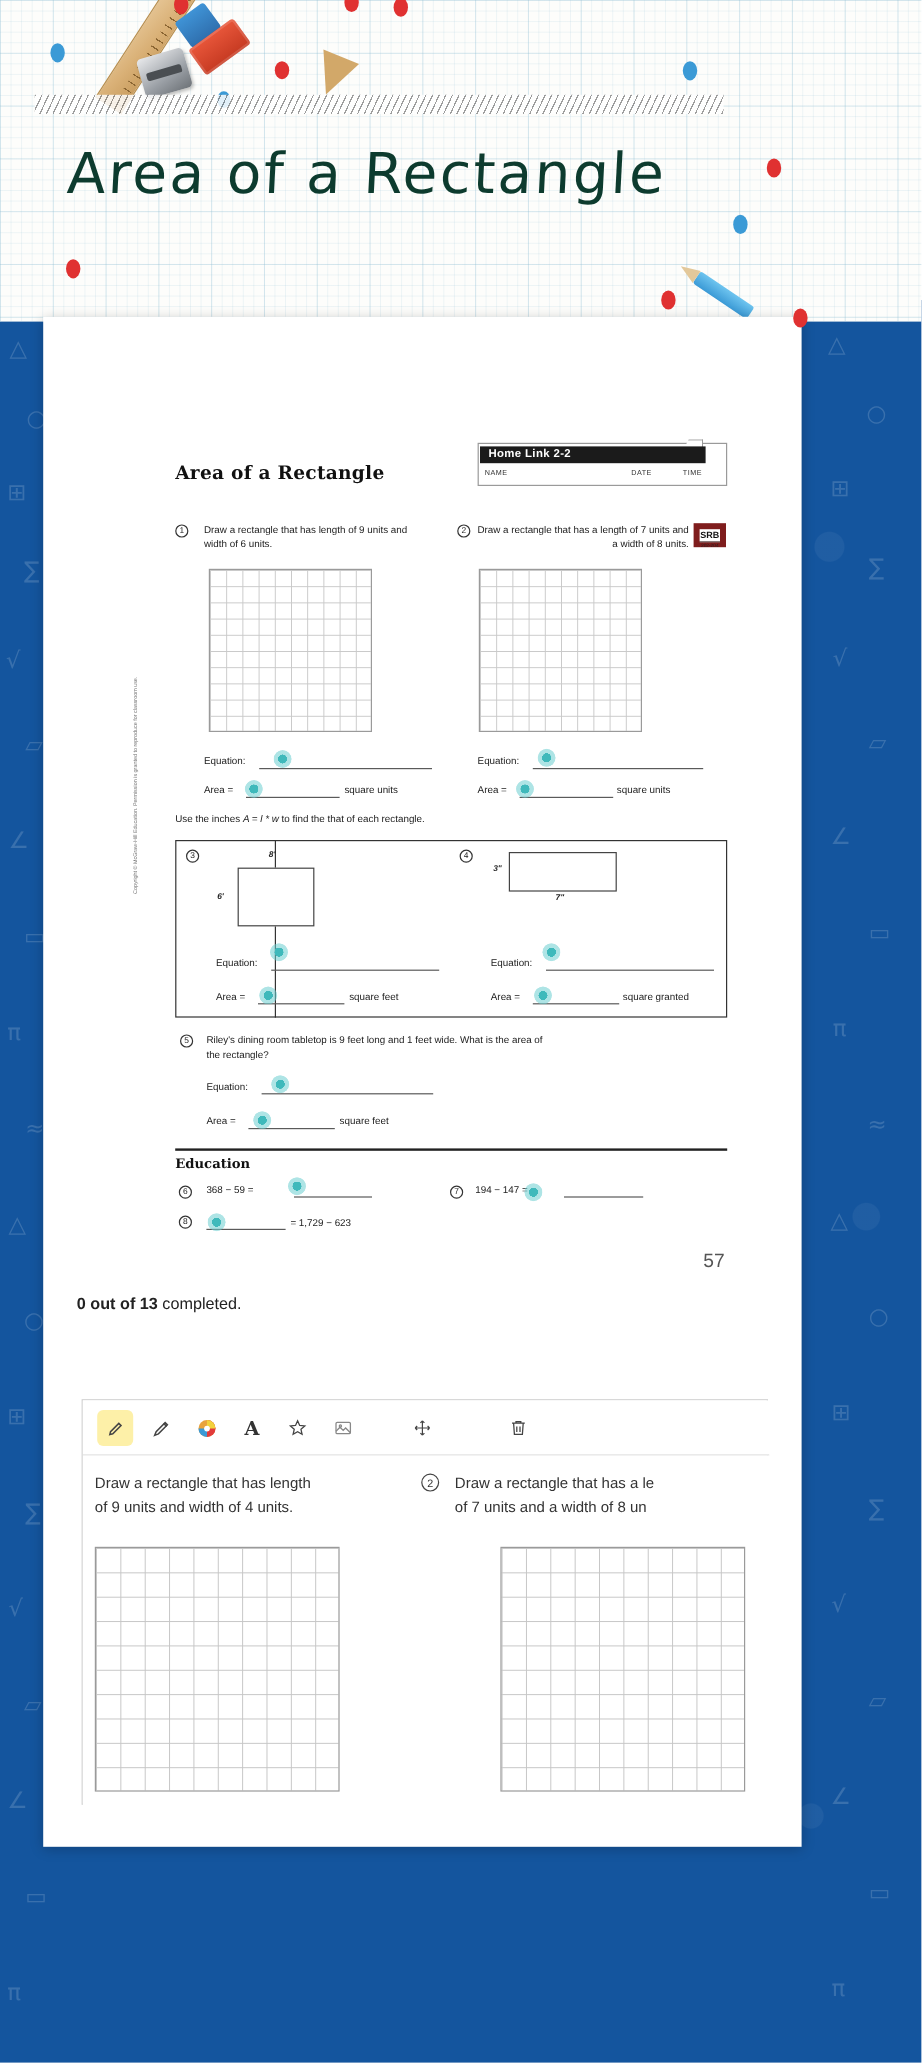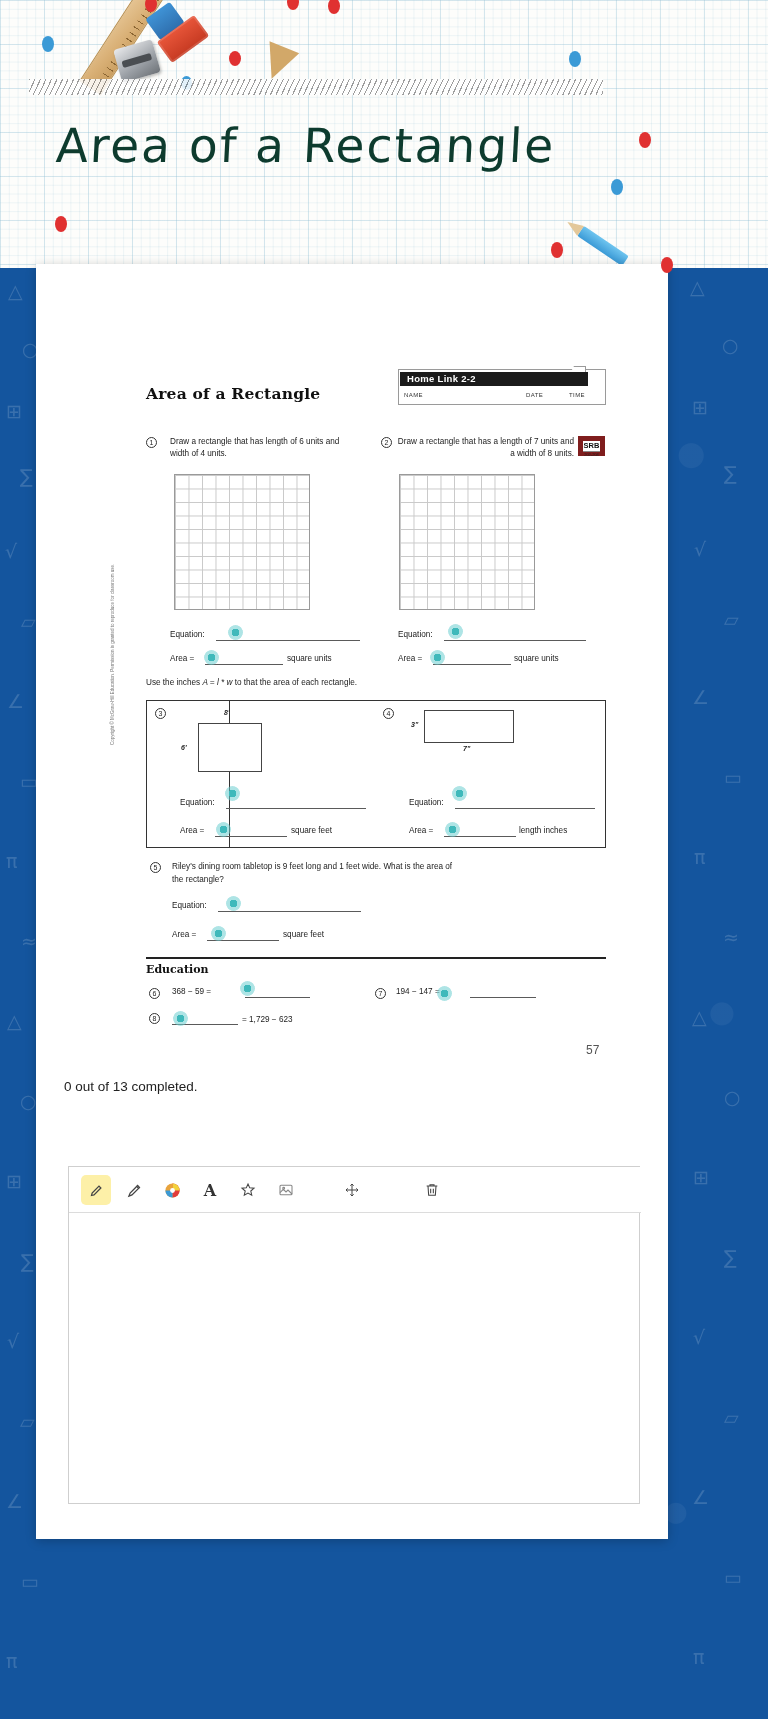--- a/index.html
+++ b/index.html
@@ -162,29 +162,29 @@
   .formula-line{ position:absolute; left:146px; top:678px; font-size:8.2px; color:#222; }
   .formula-line em{ font-style:italic; }
   .boxrow{ position:absolute; left:146px; top:700px; width:460px; height:148px;
     border:1px solid #333; }
   .boxdiv{ position:absolute; left:229px; top:700px; width:1px; height:148px; background:#333;}
   .rect-outline{ position:absolute; border:1.5px solid #444; background:#fff; }
   .dimlbl{ position:absolute; font-size:7px; font-style:italic; color:#222; font-weight:700;}
   .practice-rule{ position:absolute; left:146px; top:957px; width:460px; height:2px; background:#222;}
   .practice-hd{ position:absolute; left:146px; top:963px; font-size:11px; font-weight:700;
     color:#111; font-family:"DejaVu Serif",serif;}
-  .pageno{ position:absolute; left:586px; top:1043px; font-size:12px; color:#555;}
+  .pageno{ position:absolute; left:586px; top:1043px; font-size:16px; color:#555;}
   .copyright{
     position:absolute; left:110px; top:745px; font-size:4.5px; color:#777;
     transform: rotate(-90deg); transform-origin: left top; white-space:nowrap;
   }
   .completed{
     position:absolute; left:64px; top:1079px; font-size:13.5px; color:#222;
   }
-  .completed b{ font-weight:400;text-align:center; }
+  .completed b{ font-weight:700;text-align:center; }
 
   
   .editor{
     position:absolute; left:68px; top:1166px; width:572px; height:338px;
     border:1px solid #cfcfcf; background:#fff;
   }
   .toolbar{
     position:absolute; left:0; top:0; width:572px; height:46px;
     border-bottom:1px solid #dcdcdc; background:#fff;
   }
@@ -292,21 +292,21 @@
     <span style="left:165px;">TIME</span>
   </div>
   <div class="srb">
     <b>SRB</b>
     <i>202-204</i>
   </div>
 
   <div class="copyright">Copyright © McGraw-Hill Education. Permission is granted to reproduce for classroom use.</div>
 
   <div class="qnum" style="left:146px; top:437px;">1</div>
-  <div class="q" style="left:170px; top:436px; width:175px;">Draw a rectangle that has length of 6 units and width of 4 units.</div>
+  <div class="q" style="left:170px; top:436px; width:175px;">Draw a rectangle that has length of 9 units and width of 6 units.</div>
   <div class="grid-a" style="left:174px; top:474px; width:136px; height:136px;"></div>
   <div class="lbl" style="left:170px; top:630px;">Equation:</div>
   <div class="ansline" style="left:216px; top:640px; width:144px;"></div>
   <div class="hot" style="left:228px; top:625px;"></div>
   <div class="lbl" style="left:170px; top:654px;">Area =</div>
   <div class="ansline" style="left:205px; top:664px; width:78px;"></div>
   <div class="hot" style="left:204px; top:650px;"></div>
   <div class="lbl" style="left:287px; top:654px;">square units</div>
 
   <div class="qnum" style="left:381px; top:437px;">2</div>
@@ -314,21 +314,21 @@
   <div class="grid-a" style="left:399px; top:474px; width:136px; height:136px;"></div>
   <div class="lbl" style="left:398px; top:630px;">Equation:</div>
   <div class="ansline" style="left:444px; top:640px; width:142px;"></div>
   <div class="hot" style="left:448px; top:624px;"></div>
   <div class="lbl" style="left:398px; top:654px;">Area =</div>
   <div class="ansline" style="left:433px; top:664px; width:78px;"></div>
   <div class="hot" style="left:430px; top:650px;"></div>
   <div class="lbl" style="left:514px; top:654px;">square units</div>
 
   <div class="formula-line">
-    <span>Use the inches </span><em>A = l * w</em><span> to that the area of each rectangle.</span>
+    <span>Use the inches </span><em>A = l * w</em><span> to find the that of each rectangle.</span>
   </div>
 
   <div class="boxrow"></div>
   <div class="boxdiv"></div>
 
   <div class="qnum" style="left:155px; top:708px;">3</div>
   <div class="rect-outline" style="left:198px; top:723px; width:64px; height:49px;"></div>
   <div class="dimlbl" style="left:224px; top:709px;">8'</div>
   <div class="dimlbl" style="left:181px; top:744px;">6'</div>
   <div class="lbl" style="left:180px; top:798px;">Equation:</div>
@@ -342,21 +342,21 @@
   <div class="qnum" style="left:383px; top:708px;">4</div>
   <div class="rect-outline" style="left:424px; top:710px; width:90px; height:33px;"></div>
   <div class="dimlbl" style="left:411px; top:721px;">3"</div>
   <div class="dimlbl" style="left:463px; top:745px;">7"</div>
   <div class="lbl" style="left:409px; top:798px;">Equation:</div>
   <div class="ansline" style="left:455px; top:808px; width:140px;"></div>
   <div class="hot" style="left:452px; top:786px;"></div>
   <div class="lbl" style="left:409px; top:826px;">Area =</div>
   <div class="ansline" style="left:444px; top:836px; width:72px;"></div>
   <div class="hot" style="left:445px; top:822px;"></div>
-  <div class="lbl" style="left:519px; top:826px;">length inches</div>
+  <div class="lbl" style="left:519px; top:826px;">square granted</div>
 
   <div class="qnum" style="left:150px; top:862px;">5</div>
   <div class="q" style="left:172px; top:861px; width:400px;">Riley's dining room tabletop is 9 feet long and 1 feet wide. What is the area of</div>
   <div class="q" style="left:172px; top:874px;">the rectangle?</div>
   <div class="lbl" style="left:172px; top:901px;">Equation:</div>
   <div class="ansline" style="left:218px; top:911px; width:143px;"></div>
   <div class="hot" style="left:226px; top:896px;"></div>
   <div class="lbl" style="left:172px; top:930px;">Area =</div>
   <div class="ansline" style="left:207px; top:940px; width:72px;"></div>
   <div class="hot" style="left:211px; top:926px;"></div>
@@ -426,15 +426,25 @@
             <path d="M12 3v18M3 12h18M12 3l-2.5 2.5M12 3l2.5 2.5M12 21l-2.5-2.5M12 21l2.5-2.5M3 12l2.5-2.5M3 12l2.5 2.5M21 12l-2.5-2.5M21 12l-2.5 2.5"></path>
           </svg>
       </div>
       <div class="tool" style="left:348px;">
         <svg width="16" height="16" viewBox="0 0 24 24" fill="none" stroke="#444" stroke-width="1.6">
             <path d="M4 6h16M9 6V4h6v2M6 6l1 14h10l1-14M10 10v7M14 10v7"></path>
           </svg>
       </div>
     </div>
 
+    <div class="canvas">
+      <div class="cq" style="left:10px; top:14px; width:275px;">Draw a rectangle that has length</div>
+      <div class="cq" style="left:10px; top:34px; width:275px;">of 9 units and width of 4 units.</div>
+      <div class="cgrid" style="left:10px; top:76px; width:204px; height:204px;"></div>
+
+      <div class="cqnum" style="left:282px; top:15px;">2</div>
+      <div class="cq" style="left:310px; top:14px; width:260px;">Draw a rectangle that has a le</div>
+      <div class="cq" style="left:310px; top:34px; width:260px;">of 7 units and a width of 8 un</div>
+      <div class="cgrid" style="left:348px; top:76px; width:204px; height:204px;"></div>
+    </div>
   </div>
 
 </div>
 
 </body></html>

